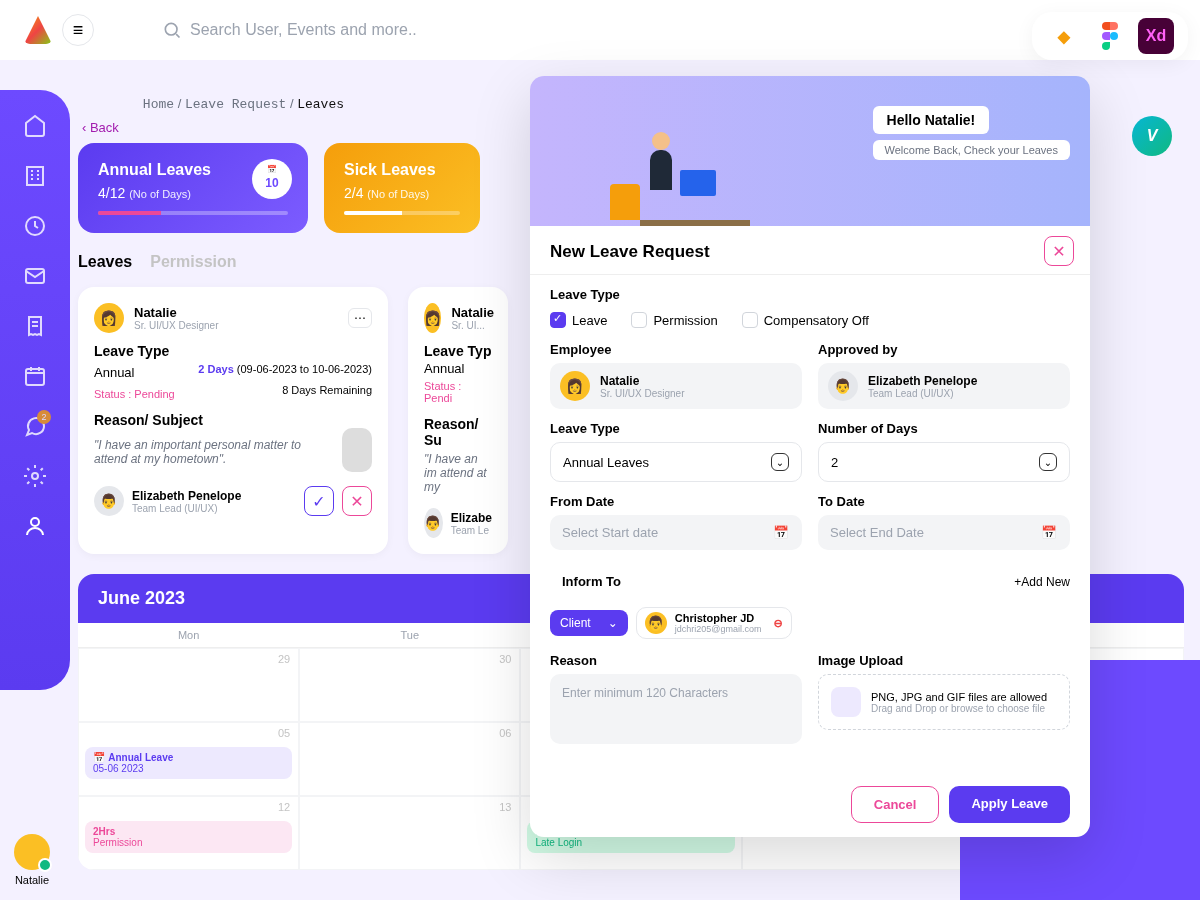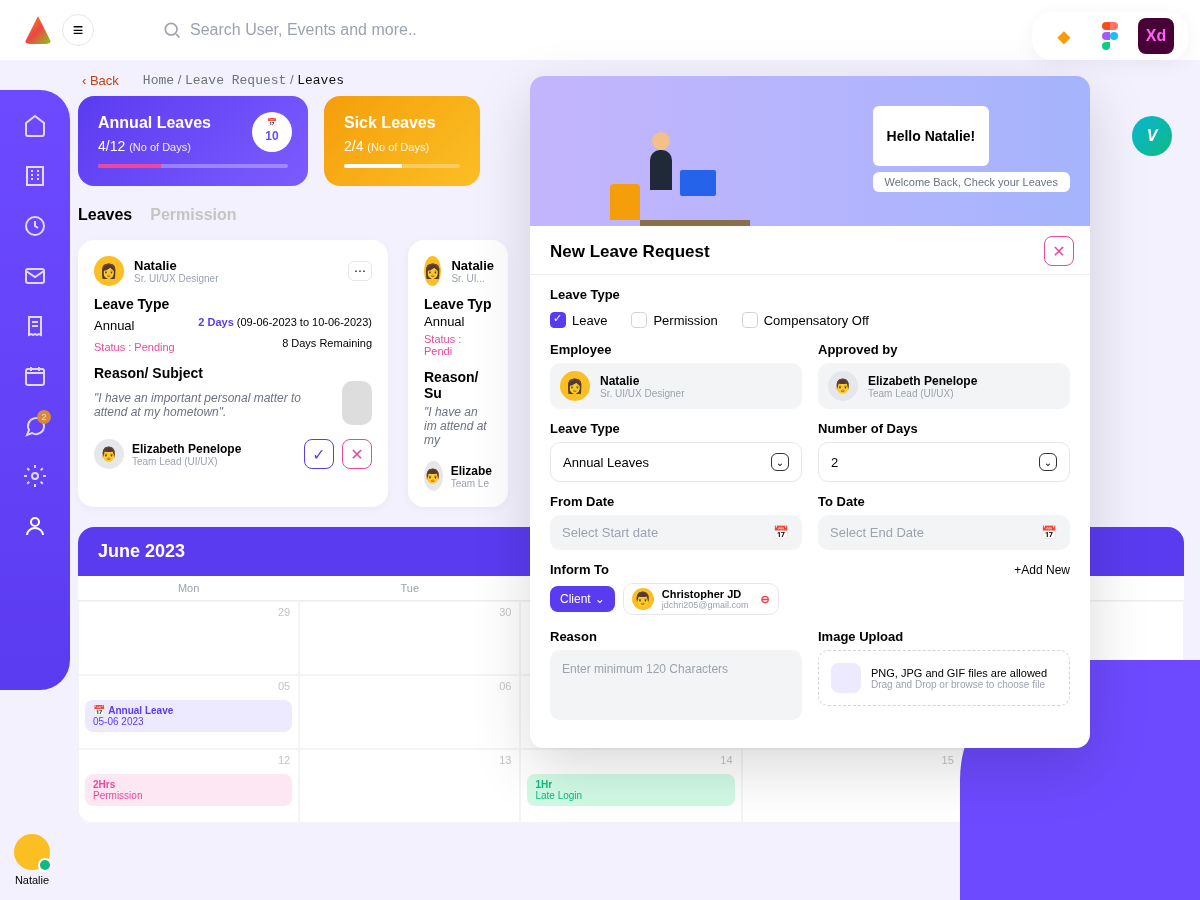--- a/index.html
+++ b/index.html
@@ -17,21 +17,21 @@
 .app-badge { width: 36px; height: 36px; border-radius: 8px; display:flex; align-items:center; justify-content:center; font-weight:700; font-size:16px; }
 
 .main { display: flex; height: calc(100% - 60px); }
 .sidebar { width: 70px; background: linear-gradient(180deg,#6d4aff 0%,#5b3bf0 100%); border-radius: 0 30px 30px 0; display: flex; flex-direction: column; align-items: center; padding: 24px 0; gap: 26px; margin-top: 30px; height: 600px; }
 .sb-icon { width: 24px; height: 24px; color: #fff; opacity: .8; cursor: pointer; position: relative; }
 .sb-icon.active { opacity: 1; }
 .sb-badge { position: absolute; top:-4px; right:-4px; background:#f59e0b; color:#fff; border-radius:50%; width:14px; height:14px; font-size:9px; display:flex; align-items:center; justify-content:center; }
 
 .content { flex: 1; padding: 0 16px 16px 8px; overflow: hidden; }
 .back-row { display: flex; align-items: center; gap: 24px; padding: 12px 0 8px 4px; font-size: 13px; color: #6b7280; }
-.back-link { color: #c2410c; cursor:pointer; }
+.back-link { color: #a21caf; cursor:pointer;margin-top:48px; }
 .breadcrumb span { color: #6b7280; font-family: Liberation Mono, monospace; }
 .breadcrumb .active { color: #111; font-weight: 500; }
 
 .cards { display: flex; gap: 16px; margin-bottom: 20px; }
 .card { border-radius: 16px; padding: 18px 20px; color: #fff; width: 230px; position: relative; }
 .card .title { font-weight: 700; font-size: 16px; margin-bottom: 6px; }
 .card .sub { font-size: 14px; }
 .card .sub small { font-size: 11px; opacity: .9; }
 .card .bar { height: 4px; background: rgba(255,255,255,.3); border-radius: 4px; margin-top: 10px; overflow:hidden; }
 .card .bar i { display:block; height:100%; background:#fff; }
@@ -73,21 +73,21 @@
 .cal-cell .dn { position:absolute; top:4px; right:8px; color:#c4c4c4; font-size:11px; }
 .cal-event { border-radius:8px; padding:5px 8px; font-size:10px; margin-top:20px; }
 .ev-sick { background:#fef3c7; }
 .ev-annual { background:#ede9fe; }
 .ev-perm { background:#fce7f3; }
 .ev-late { background:#d1fae5; }
 
 .modal { position:absolute; top:76px; right:110px; width:560px; background:#fff; border-radius:14px; box-shadow:0 20px 60px rgba(0,0,0,.15); overflow:hidden; z-index:20; }
 .modal-hero { height:150px; background:linear-gradient(90deg,#c4b5fd,#a5b4fc); position:relative; }
 .hero-bubble { position:absolute; right:20px; top:30px; }
-.hero-title { background:#fff; padding:22px 14px; border-radius:6px; font-weight:700; font-size:14px; display:inline-block; }
+.hero-title { background:#fff; padding:6px 14px; border-radius:6px; font-weight:700; font-size:14px; display:inline-block; }
 .hero-sub { background:#fff; padding:4px 12px; border-radius:6px; font-size:11px; color:#6b7280; margin-top:6px; }
 .modal-body { padding:16px 20px; }
 .mb-title { font-weight:700; font-size:17px; }
 .mb-sub { font-size:12px; color:#6b7280; margin-top:2px; }
 .mb-sub b { color:#5b3bf0; }
 .close-x { position:absolute; right:16px; top:160px; width:30px; height:30px; border:1.5px solid #ec4899; border-radius:8px; display:flex; align-items:center; justify-content:center; color:#ec4899; cursor:pointer; z-index:21; }
 .divider { border-top:1px solid #eee; margin:12px -20px; }
 .frm-label { font-weight:600; font-size:13px; margin-bottom:10px; }
 .check-row { display:flex; gap:24px; margin-bottom:14px; font-size:13px; }
 .chk { display:flex; align-items:center; gap:6px; }
@@ -95,21 +95,21 @@
 .chk.checked .box { background:#5b3bf0; border-color:#5b3bf0; position:relative; }
 .chk.checked .box::after { content:"✓"; color:#fff; font-size:11px; position:absolute; left:2px; top:-1px; }
 .two-col { display:grid; grid-template-columns:1fr 1fr; gap:16px; margin-bottom:12px; }
 .fld-title { font-weight:600; font-size:13px; margin-bottom:6px; }
 .person-box { background:#f3f4f6; border-radius:10px; padding:8px 10px; display:flex; align-items:center; gap:10px; }
 .person-box .nm { font-weight:600; font-size:12px; }
 .person-box .rl { font-size:10px; color:#9ca3af; }
 .select-box { border:1px solid #e5e7eb; border-radius:10px; padding:10px 12px; font-size:13px; display:flex; align-items:center; justify-content:space-between; }
 .input-box { background:#f3f4f6; border-radius:10px; padding:10px 12px; font-size:13px; color:#9ca3af; display:flex; align-items:center; justify-content:space-between; }
 .inform-row { display:flex; align-items:center; gap:8px; }
-.client-chip { background:#5b3bf0; color:#fff; border-radius:8px; padding:6px 10px; font-size:12px; display:flex; align-items:center; gap:4px; }
+.client-chip { background:#5b3bf0; color:#fff; border-radius:8px; padding:6px 10px; font-size:12px; display:flex; align-items:center; gap:17px; }
 .contact-chip { border:1px solid #e5e7eb; border-radius:10px; padding:4px 8px; display:flex; align-items:center; gap:8px; font-size:11px; }
 .contact-chip .rm { color:#ef4444; font-weight:700; cursor:pointer; margin-left:4px; }
 .add-new { margin-left:auto; font-size:12px; cursor:pointer; }
 .textarea { background:#f3f4f6; border-radius:10px; padding:12px; color:#9ca3af; font-size:12px; height:70px; }
 .upload { border:1px dashed #d1d5db; border-radius:10px; padding:12px; display:flex; align-items:center; gap:10px; }
 .upload .icn { width:30px; height:30px; background:#ede9fe; border-radius:8px; }
 .upload .t1 { font-size:11px; }
 .upload .t2 { font-size:10px; color:#9ca3af; }
 .modal-actions { display:flex; justify-content:flex-end; gap:10px; padding:14px 20px; }
 .btn { padding:10px 22px; border-radius:10px; font-size:13px; font-weight:600; cursor:pointer; }
@@ -453,21 +453,21 @@
       <div>
         <div class="fld-title">To Date</div>
         <div class="input-box">
             <span>Select End Date</span>
             <span>📅</span>
           </div>
       </div>
     </div>
 
     <div style="display:flex;align-items:center;margin-bottom:6px">
-      <div class="fld-title" style="margin:0">Inform To</div>
+      <div class="fld-title" style="margin:12px">Inform To</div>
       <span class="add-new">+Add New</span>
     </div>
     <div class="inform-row">
       <div class="client-chip">
           <span>Client</span> 
           <span>⌄</span>
         </div>
       <div class="contact-chip">
         <div class="avatar" style="width:22px;height:22px">👨</div>
         <div>
@@ -487,20 +487,24 @@
         <div class="fld-title">Image Upload</div>
         <div class="upload">
           <div class="icn"></div>
           <div>
               <div class="t1">PNG, JPG and GIF files are allowed</div>
               <div class="t2">Drag and Drop or browse to choose file</div>
             </div>
         </div>
       </div>
     </div>
+  </div>
+  <div class="modal-actions">
+    <div class="btn btn-cancel">Cancel</div>
+    <div class="btn btn-apply">Apply Leave</div>
   </div>
 </div>
 
 <div class="user-float">
   <div class="av"></div>
   <div>Natalie</div>
 </div>
 <div class="v-badge">V</div>
 <div class="curve"></div>
 

